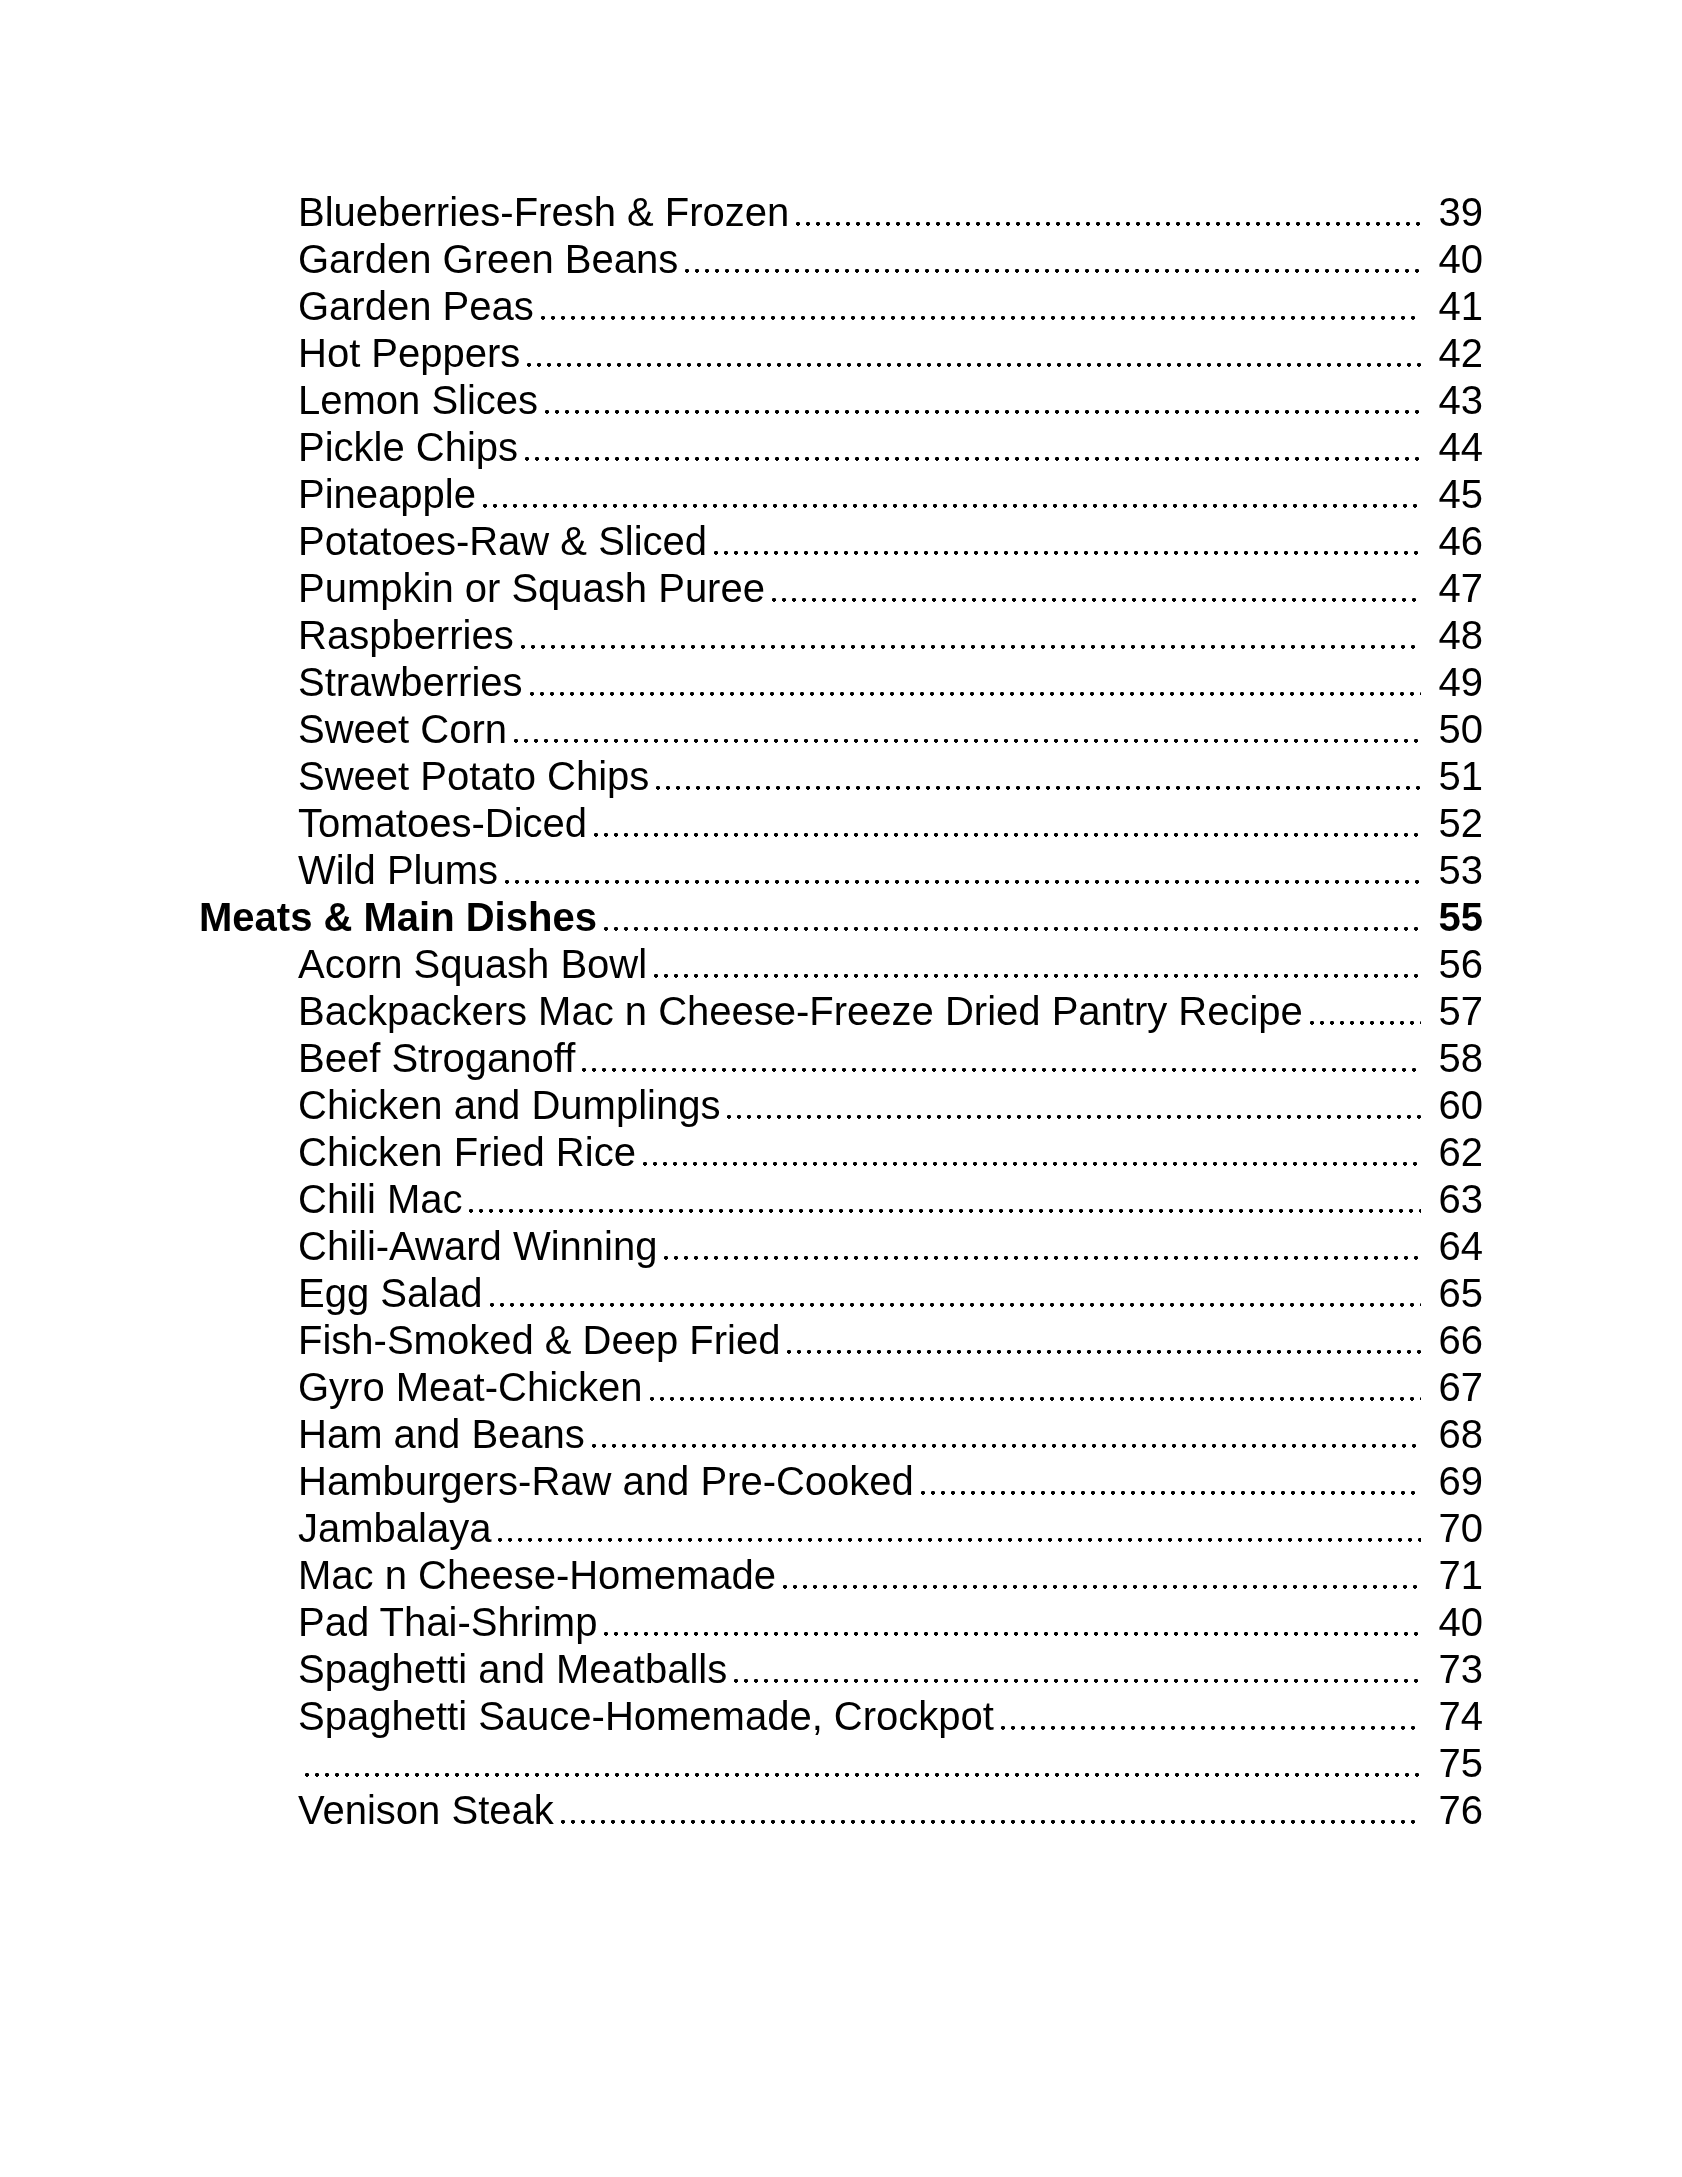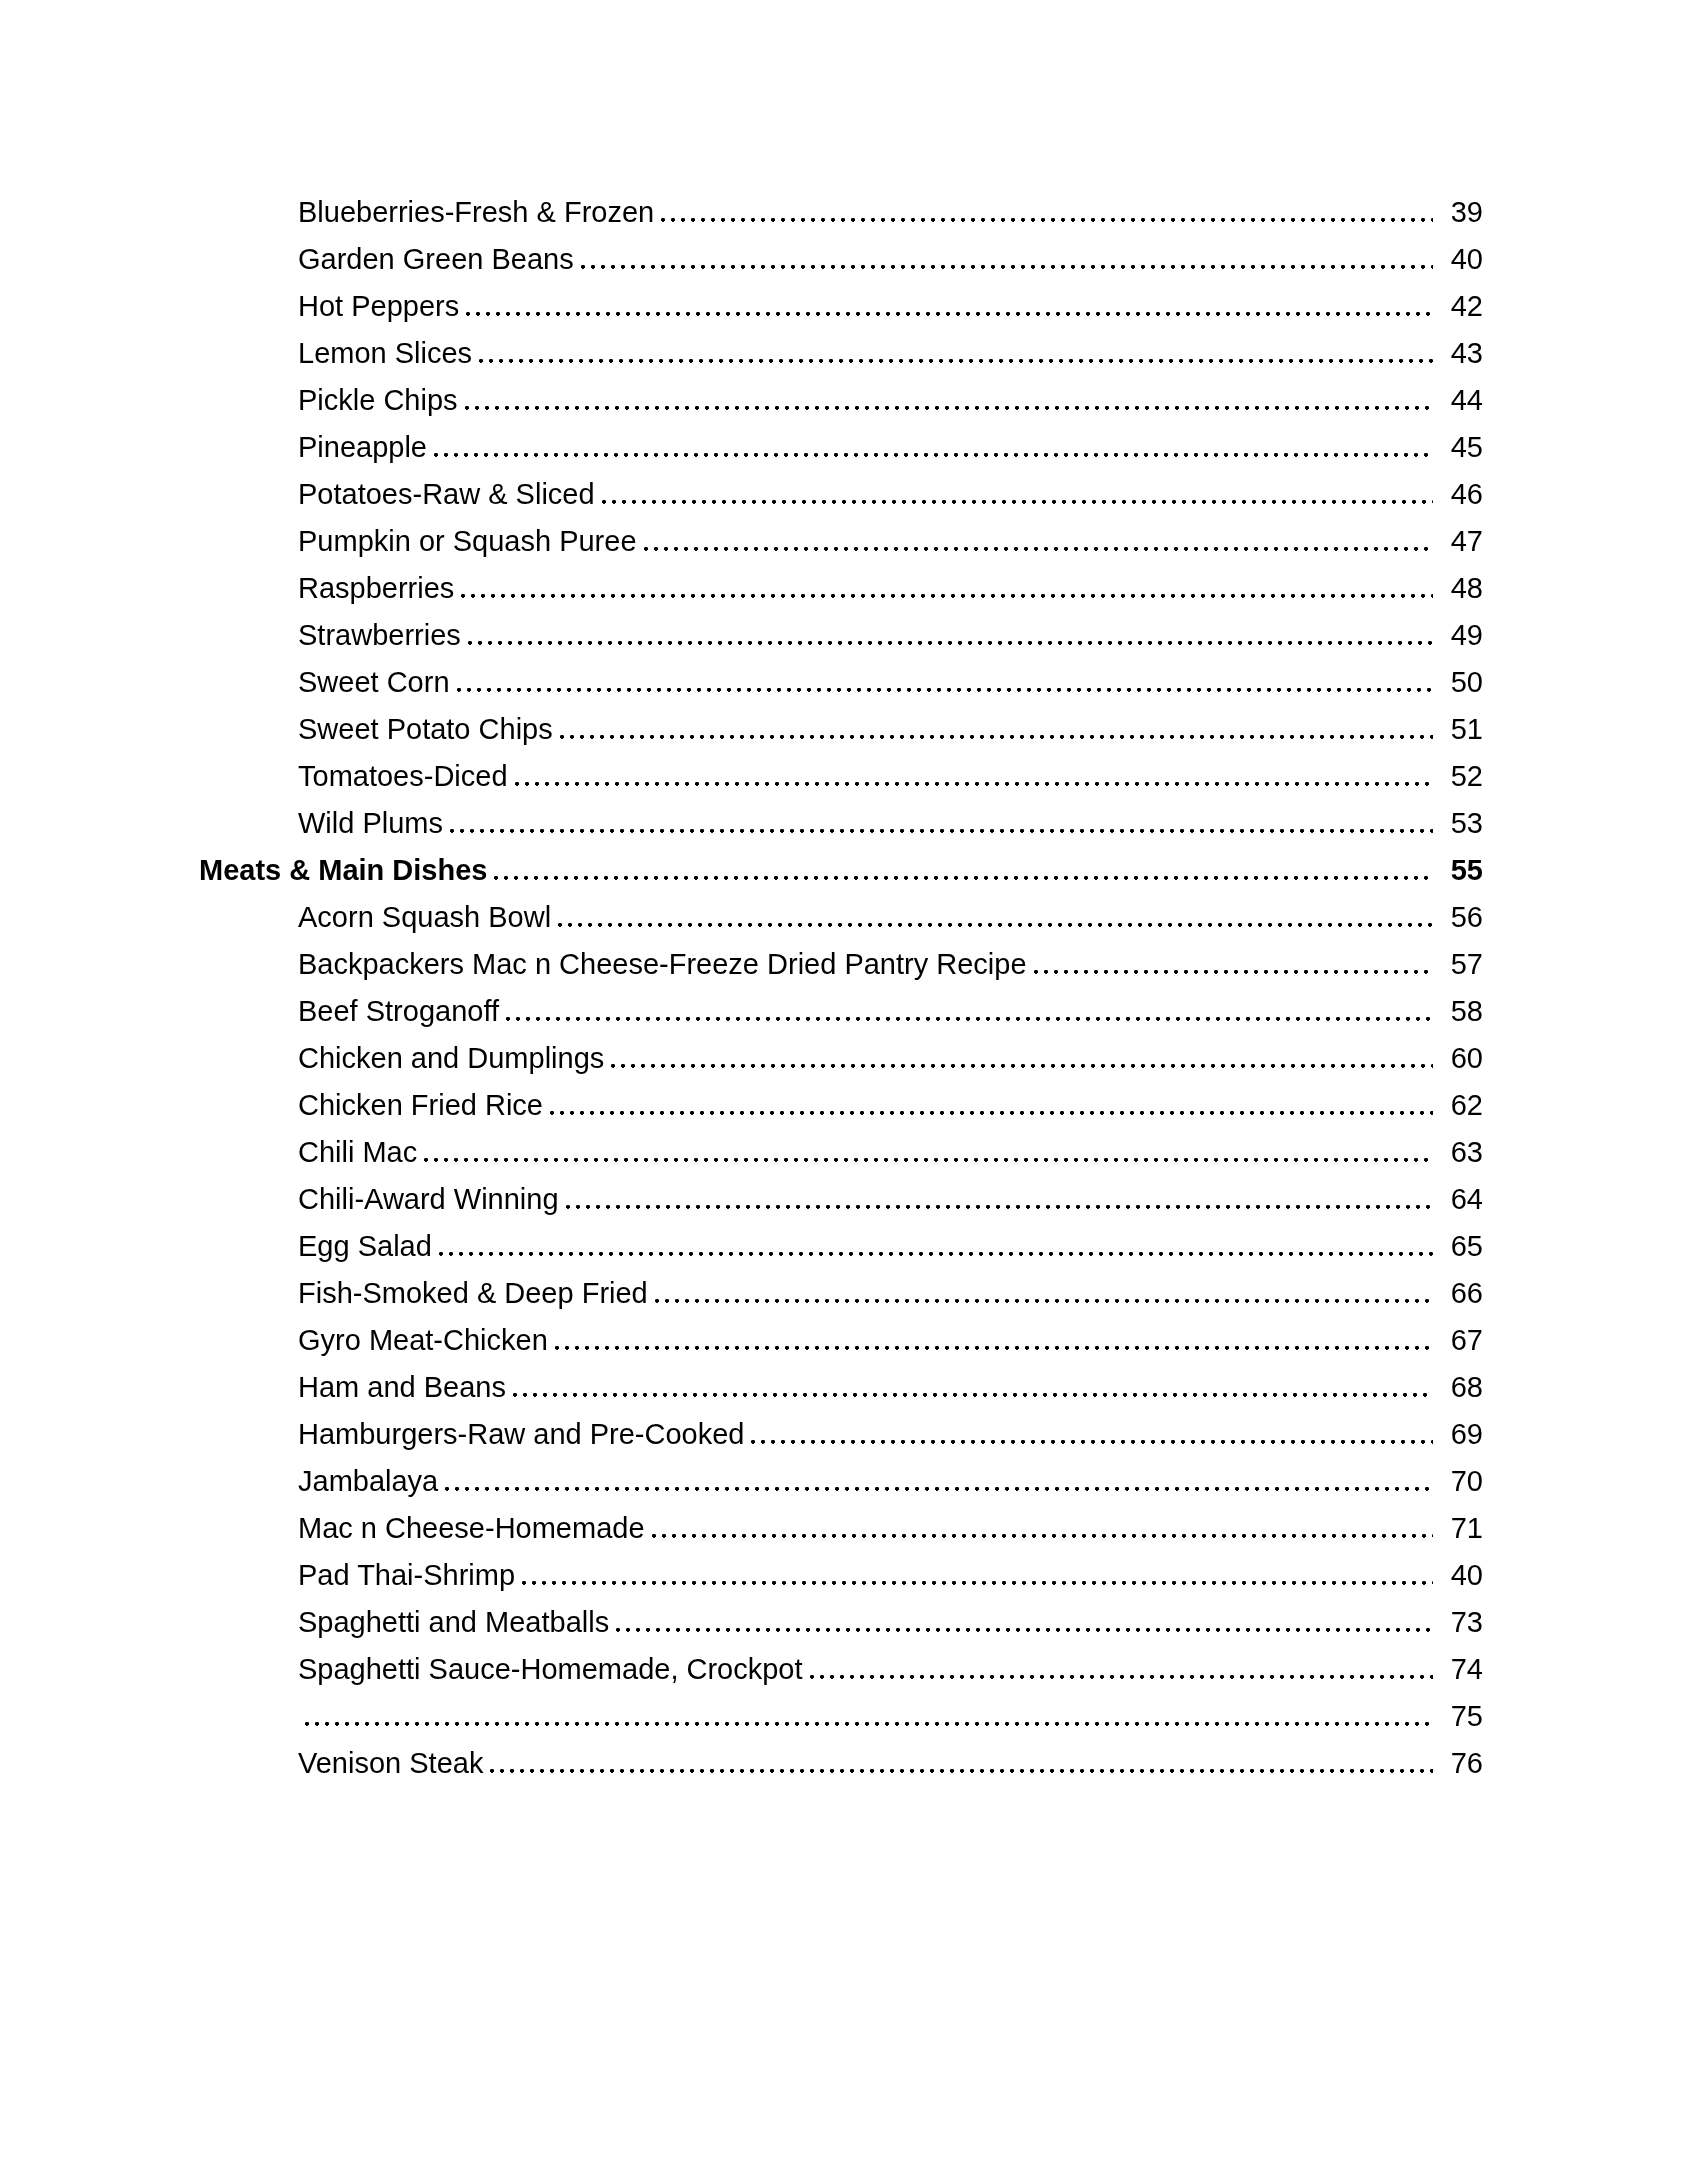--- a/index.html
+++ b/index.html
@@ -9,21 +9,21 @@
     background: #ffffff;
     font-family: "Liberation Sans", sans-serif;
     overflow: hidden;
   }
   #toc {
     position: absolute;
     left: 199px;
     top: 189px;
     width: 1284px;
     color: #000000;
-    font-size: 29px;
+    font-size: 40px;
     line-height: 47px;
   }
   .row {
     display: flex;
     align-items: baseline;
     height: 47px;
     white-space: nowrap;
   }
   .row.level-2 { padding-left: 99px; }
   .row.level-1 { font-weight: 700; }
@@ -49,20 +49,25 @@
       <span class="label">Blueberries-Fresh &amp; Frozen</span>
       <span class="leader"></span>
       <span class="pagenum">39</span>
     </div>
     <div class="row level-2">
       <span class="label">Garden Green Beans</span>
       <span class="leader"></span>
       <span class="pagenum">40</span>
     </div>
     <div class="row level-2">
+      <span class="label">Garden Peas</span>
+      <span class="leader"></span>
+      <span class="pagenum">41</span>
+    </div>
+    <div class="row level-2">
       <span class="label">Hot Peppers</span>
       <span class="leader"></span>
       <span class="pagenum">42</span>
     </div>
     <div class="row level-2">
       <span class="label">Lemon Slices</span>
       <span class="leader"></span>
       <span class="pagenum">43</span>
     </div>
     <div class="row level-2">

